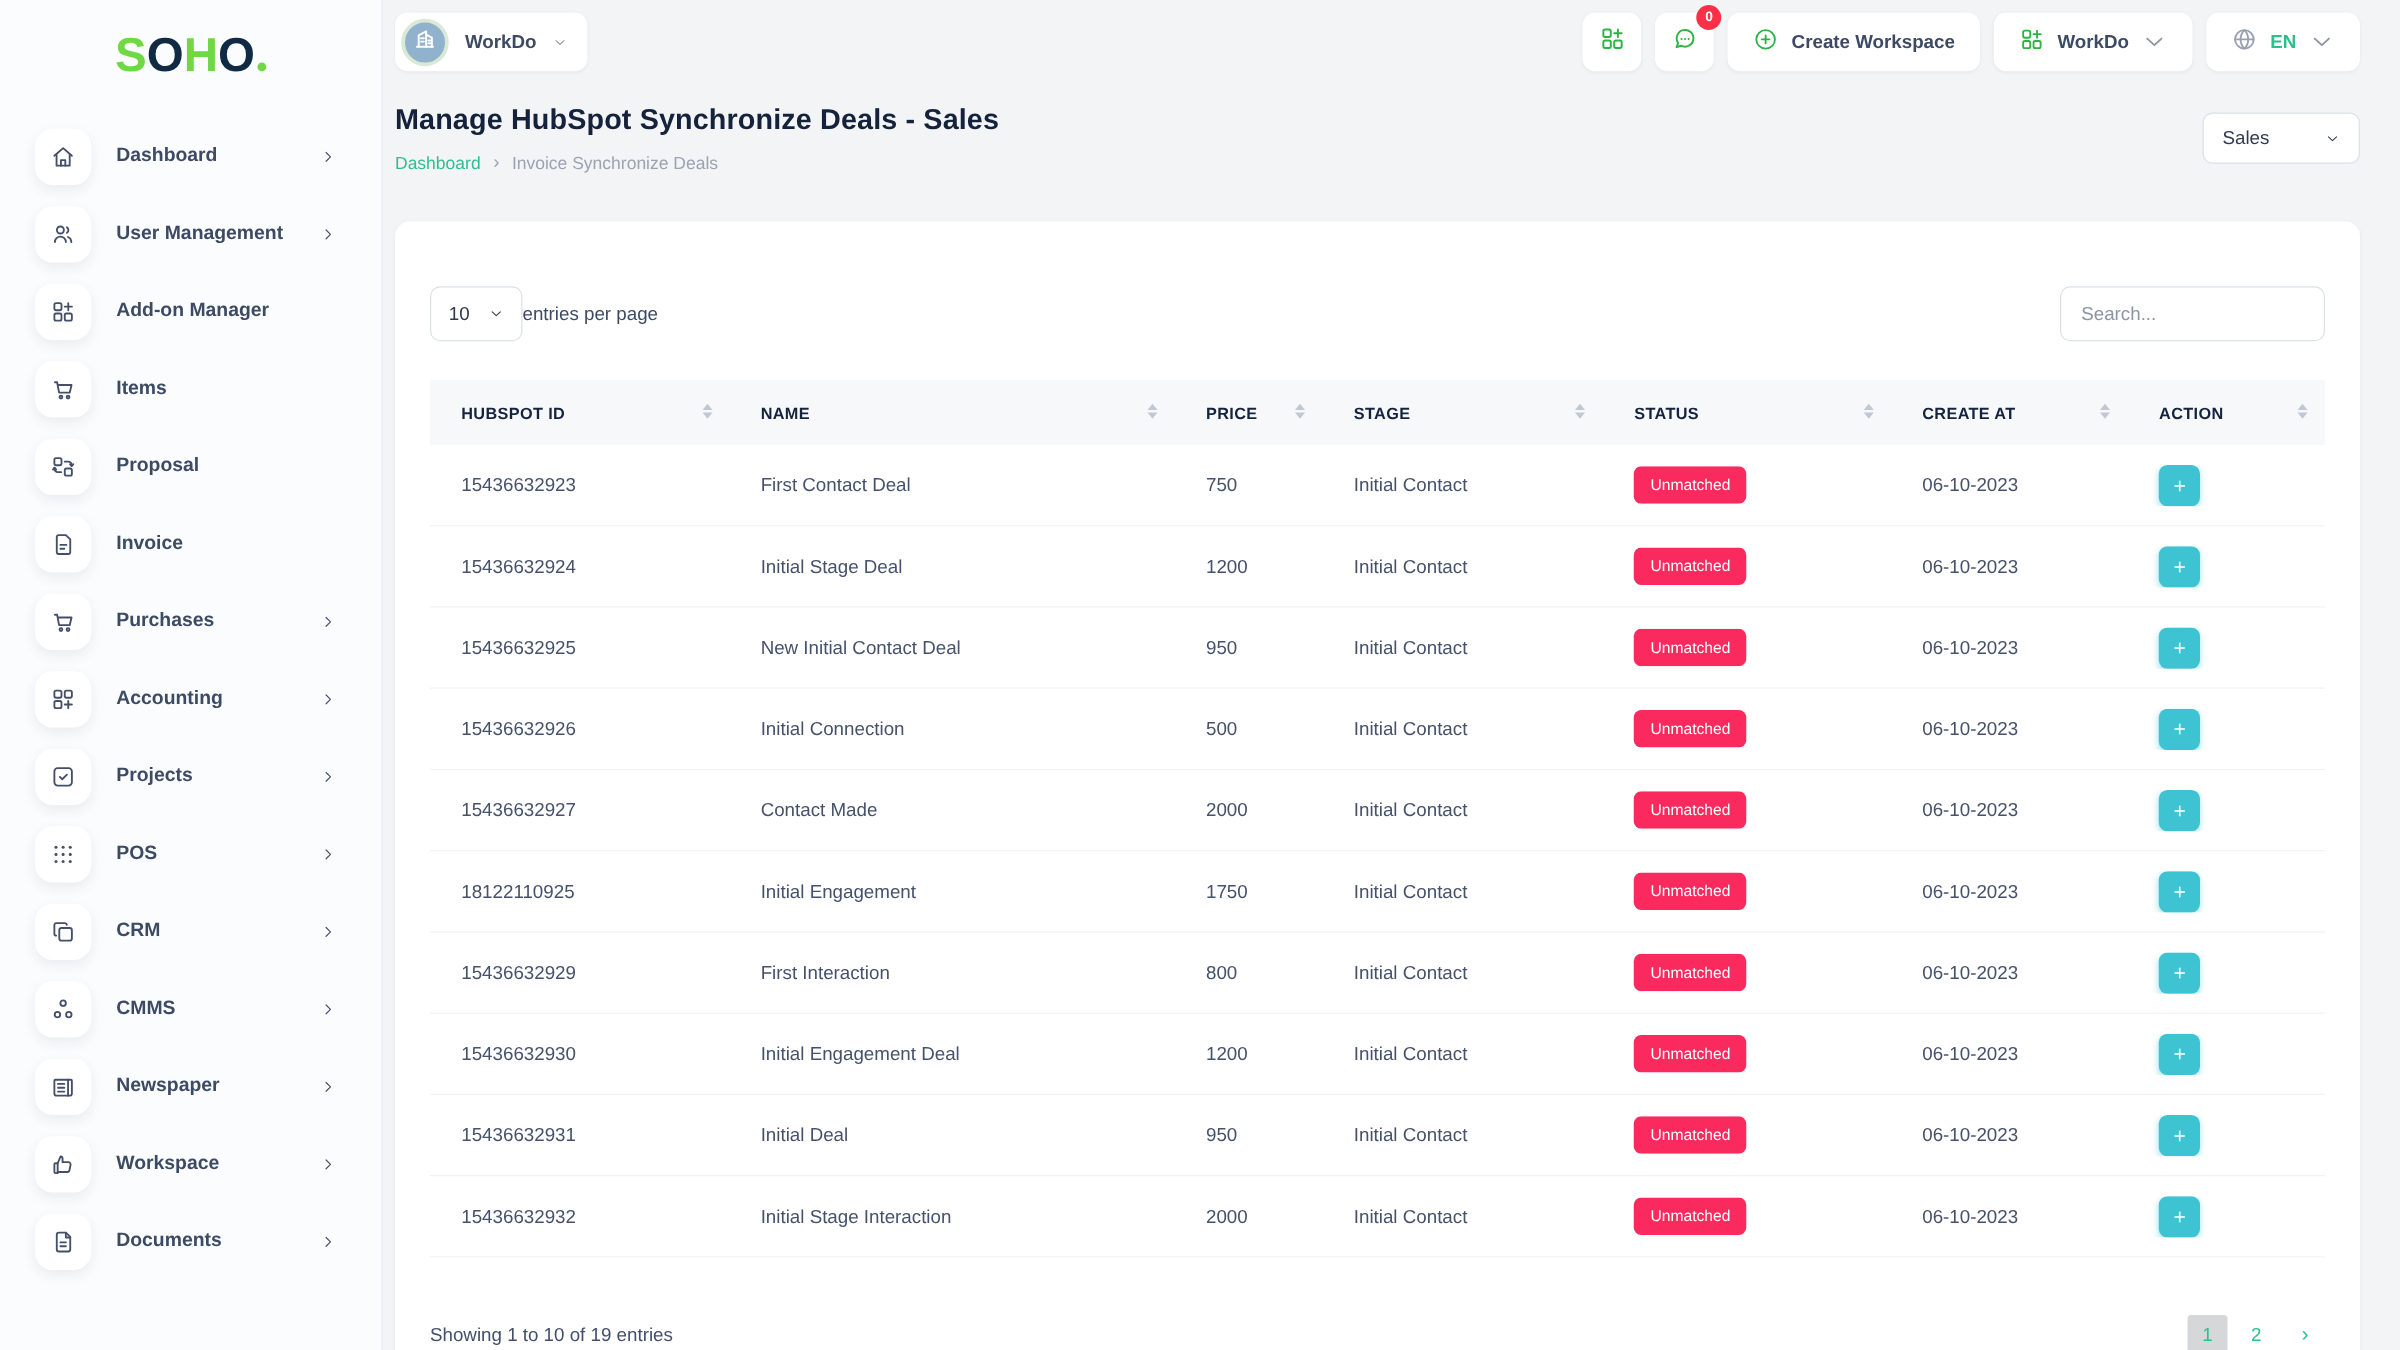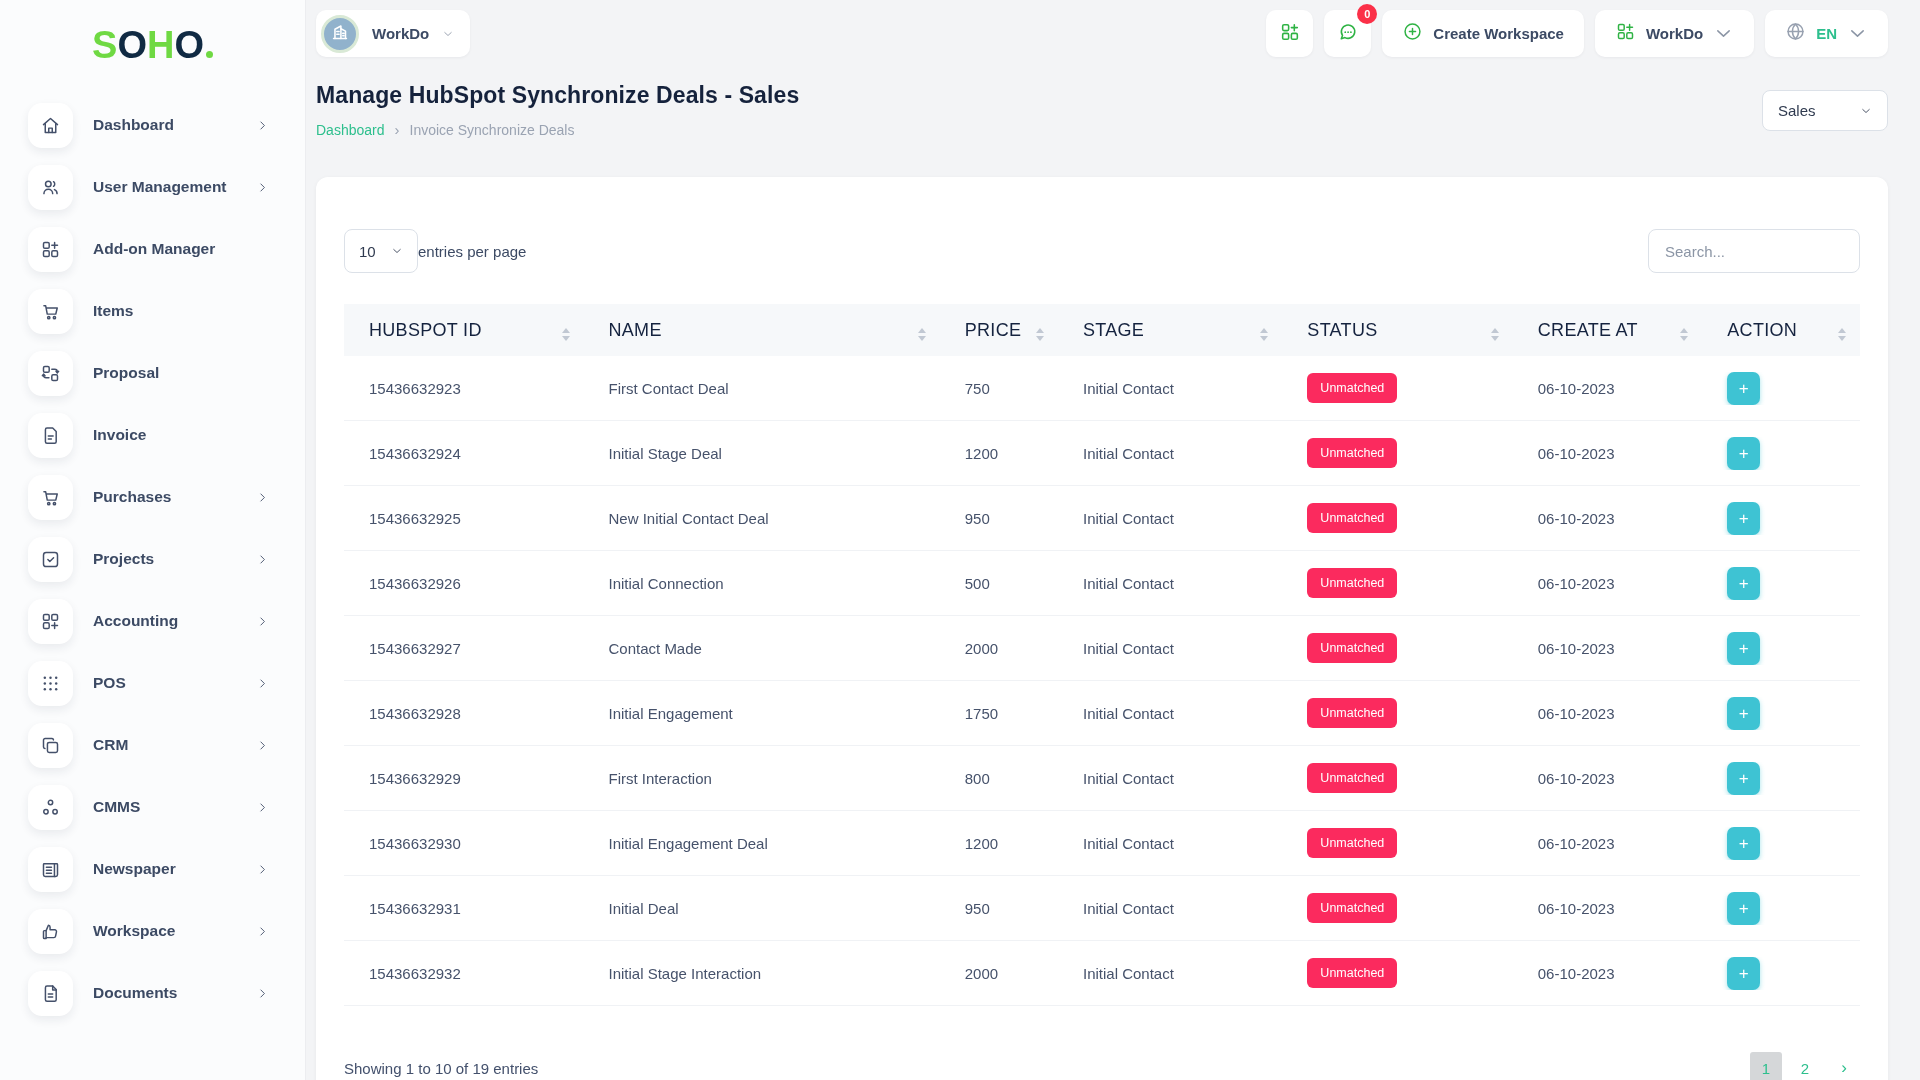--- a/index.html
+++ b/index.html
@@ -70,21 +70,21 @@
   .controls{display:flex;justify-content:space-between;align-items:center;}
   .entries{display:flex;align-items:center;gap:0;}
   .entries-select{width:74px;height:44px;padding:0 14px;}
   .entries-label{font-size:15px;color:var(--label);}
   .search{width:212px;height:44px;border:1px solid var(--border);border-radius:8px;padding:16px 16px;font-size:15px;color:#55607a;outline:none;background:#fff;}
   .search::placeholder{color:#8b95a5;}
 
   
   .table{margin-top:31px;width:100%;}
   .thead{display:flex;align-items:center;background:#f6f8fa;height:52px;}
-  .hcell{display:flex;align-items:flex-end;justify-content:space-between;padding:0 14px 0 25px;font-size:18px;font-weight:400;color:#15233f;letter-spacing:.3px;cursor:pointer;}
+  .hcell{display:flex;align-items:flex-start;justify-content:space-between;padding:0 14px 0 25px;font-size:13px;font-weight:700;color:#15233f;letter-spacing:.3px;cursor:pointer;}
   .sort{display:flex;flex-direction:column;gap:2.5px;}
   .sort i{width:0;height:0;border-left:4px solid transparent;border-right:4px solid transparent;}
   .sort .up{border-bottom:5px solid #c1c8d3;}
   .sort .dn{border-top:5px solid #c1c8d3;}
   .trow{display:flex;align-items:center;height:65px;border-bottom:1px solid var(--row-line);}
   .cell{padding-left:25px;font-size:15px;color:var(--cell);white-space:nowrap;overflow:hidden;}
   .c1{width:15.8%;}.c2{width:23.5%;}.c3{width:7.8%;}.c4{width:14.8%;}.c5{width:15.2%;}.c6{width:12.5%;}.c7{width:10.4%;}
   .badge{display:inline-block;background:var(--badge-pink);color:#fff;font-size:12.5px;font-weight:400;padding:8px 13px;border-radius:6px;}
   .plus-btn{width:33px;height:33px;border:none;border-radius:7px;background:var(--cyan);color:#fff;font-size:17px;line-height:1;display:flex;align-items:center;justify-content:center;cursor:pointer;box-shadow:0 2px 5px rgba(62,195,211,.45);}
 
@@ -215,42 +215,42 @@
         <span class="nav-chevron">
           <svg viewBox="0 0 24 24" fill="none" stroke="currentColor" stroke-width="1.7" stroke-linecap="round" stroke-linejoin="round">
             <path d="m9 5.5 6.5 6.5L9 18.5"></path>
           </svg>
         </span>
       </div>
 
       <div class="nav-item">
         <span class="icon-tile">
           <svg viewBox="0 0 24 24" fill="none" stroke="currentColor" stroke-width="1.7" stroke-linecap="round" stroke-linejoin="round">
-            <rect x="4" y="4" width="16" height="16" rx="3"></rect>
-            <path d="m9 12 2.2 2.2L15.5 10"></path>
-          </svg>
-        </span>
-        <span class="nav-label">Projects</span>
-        <span class="nav-chevron">
-          <svg viewBox="0 0 24 24" fill="none" stroke="currentColor" stroke-width="1.7" stroke-linecap="round" stroke-linejoin="round">
-            <path d="m9 5.5 6.5 6.5L9 18.5"></path>
-          </svg>
-        </span>
-      </div>
-
-      <div class="nav-item">
-        <span class="icon-tile">
-          <svg viewBox="0 0 24 24" fill="none" stroke="currentColor" stroke-width="1.7" stroke-linecap="round" stroke-linejoin="round">
             <rect x="4" y="4" width="6.5" height="6.5" rx="1.5"></rect>
             <rect x="13.5" y="4" width="6.5" height="6.5" rx="1.5"></rect>
             <rect x="4" y="13.5" width="6.5" height="6.5" rx="1.5"></rect>
             <path d="M16.7 13.5V20M13.5 16.7H20"></path>
           </svg>
         </span>
         <span class="nav-label">Accounting</span>
+        <span class="nav-chevron">
+          <svg viewBox="0 0 24 24" fill="none" stroke="currentColor" stroke-width="1.7" stroke-linecap="round" stroke-linejoin="round">
+            <path d="m9 5.5 6.5 6.5L9 18.5"></path>
+          </svg>
+        </span>
+      </div>
+
+      <div class="nav-item">
+        <span class="icon-tile">
+          <svg viewBox="0 0 24 24" fill="none" stroke="currentColor" stroke-width="1.7" stroke-linecap="round" stroke-linejoin="round">
+            <rect x="4" y="4" width="16" height="16" rx="3"></rect>
+            <path d="m9 12 2.2 2.2L15.5 10"></path>
+          </svg>
+        </span>
+        <span class="nav-label">Projects</span>
         <span class="nav-chevron">
           <svg viewBox="0 0 24 24" fill="none" stroke="currentColor" stroke-width="1.7" stroke-linecap="round" stroke-linejoin="round">
             <path d="m9 5.5 6.5 6.5L9 18.5"></path>
           </svg>
         </span>
       </div>
 
       <div class="nav-item">
         <span class="icon-tile">
           <svg viewBox="0 0 24 24" fill="none" stroke="currentColor" stroke-width="1.7" stroke-linecap="round" stroke-linejoin="round">
@@ -575,21 +575,21 @@
             <div class="cell c3">2000</div>
             <div class="cell c4">Initial Contact</div>
             <div class="cell c5"><span class="badge">Unmatched</span></div>
             <div class="cell c6">06-10-2023</div>
             <div class="cell c7">
               <button class="plus-btn">+</button>
             </div>
           </div>
 
           <div class="trow">
-            <div class="cell c1">15436632928</div>
+            <div class="cell c1">18122110925</div>
             <div class="cell c2">Initial Engagement</div>
             <div class="cell c3">1750</div>
             <div class="cell c4">Initial Contact</div>
             <div class="cell c5"><span class="badge">Unmatched</span></div>
             <div class="cell c6">06-10-2023</div>
             <div class="cell c7">
               <button class="plus-btn">+</button>
             </div>
           </div>
 

